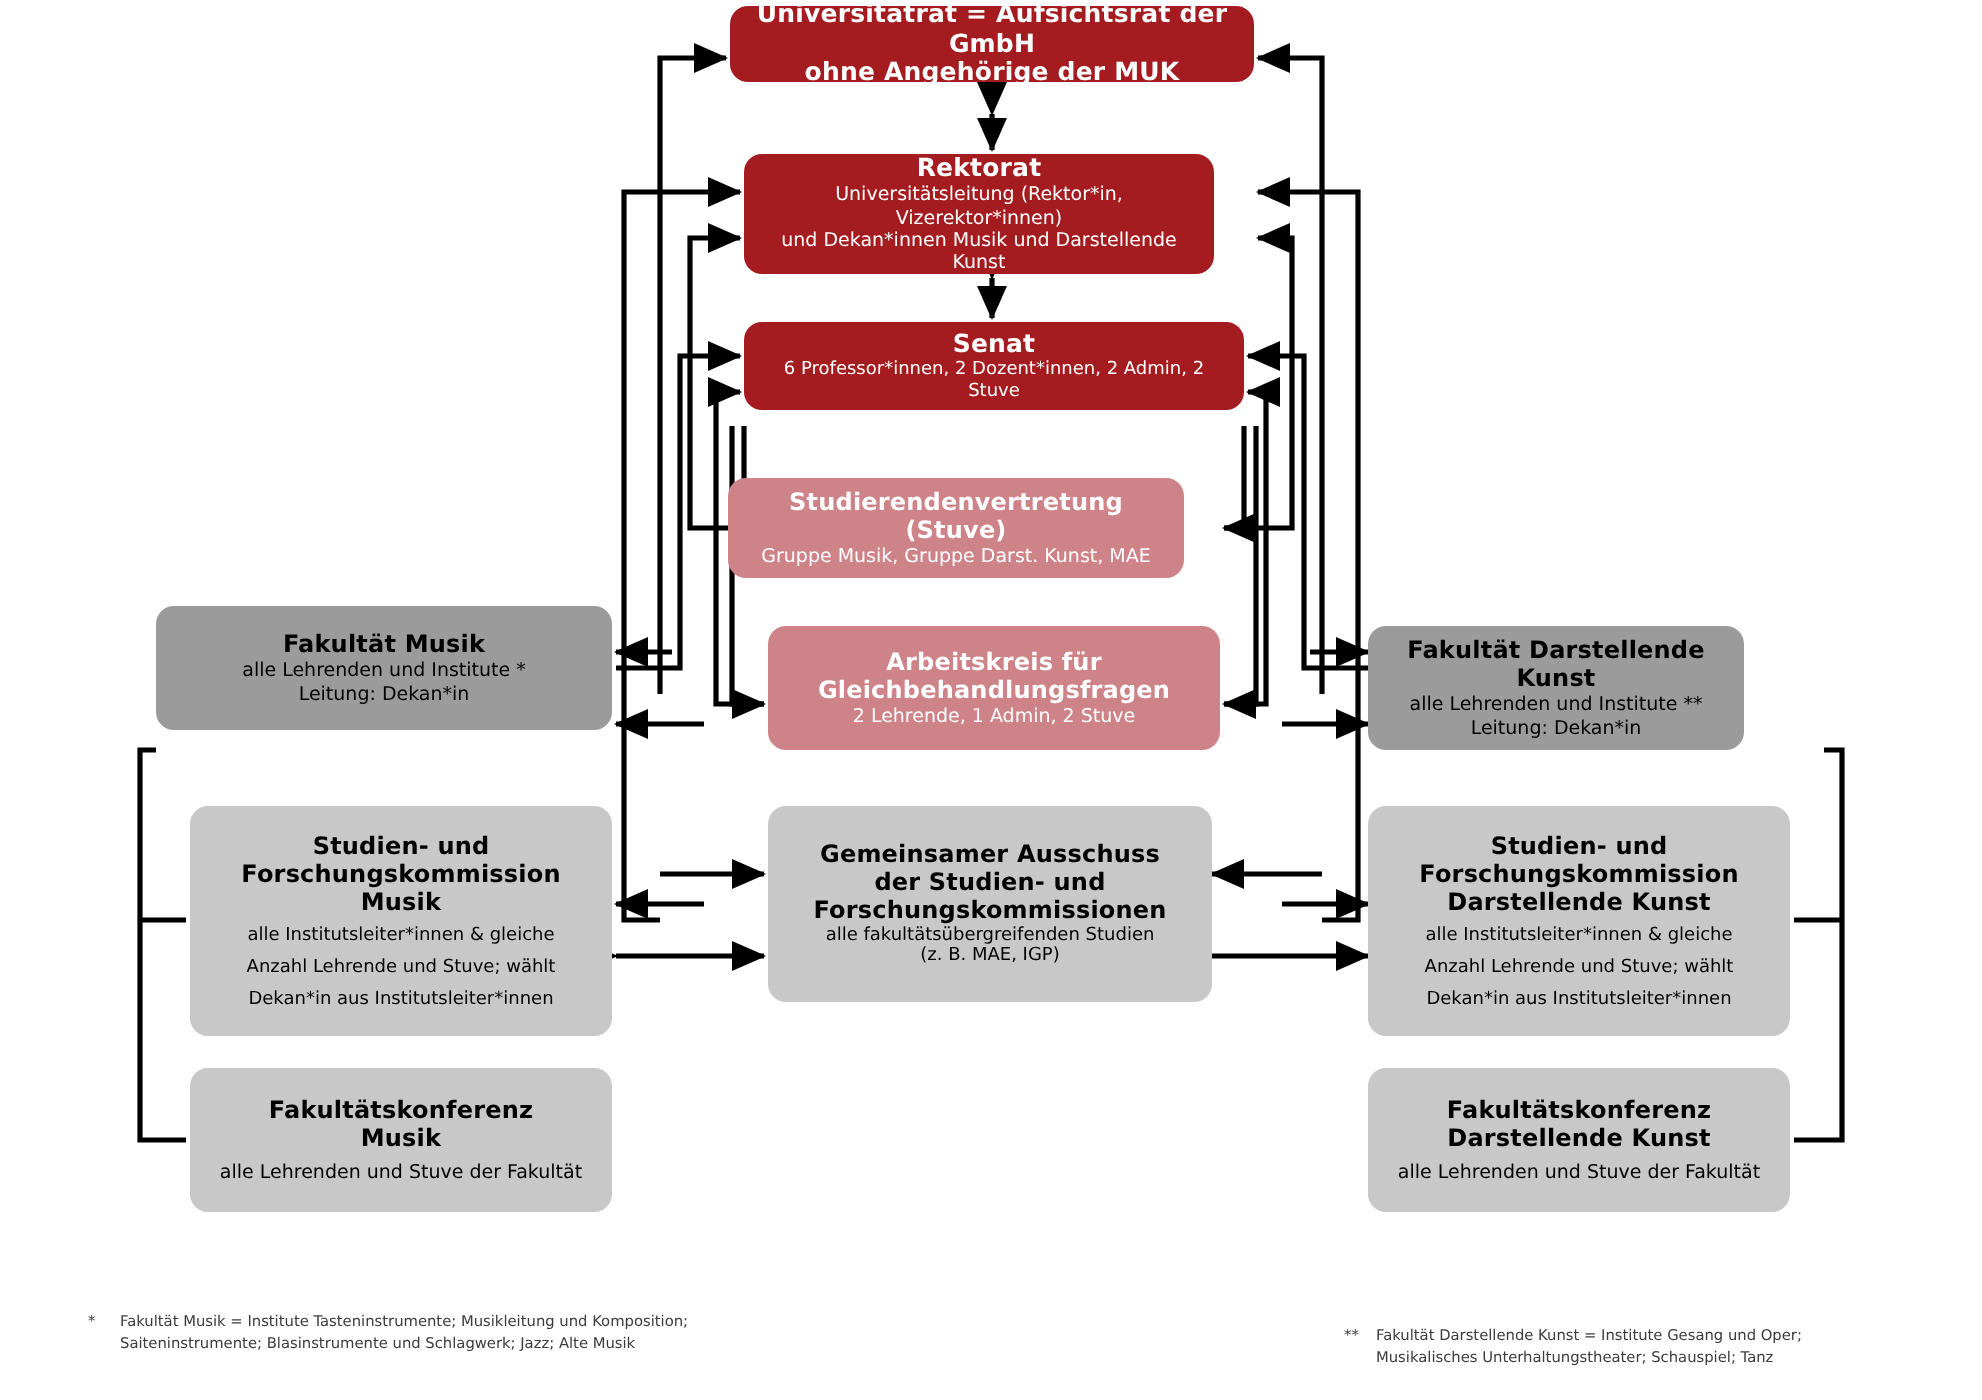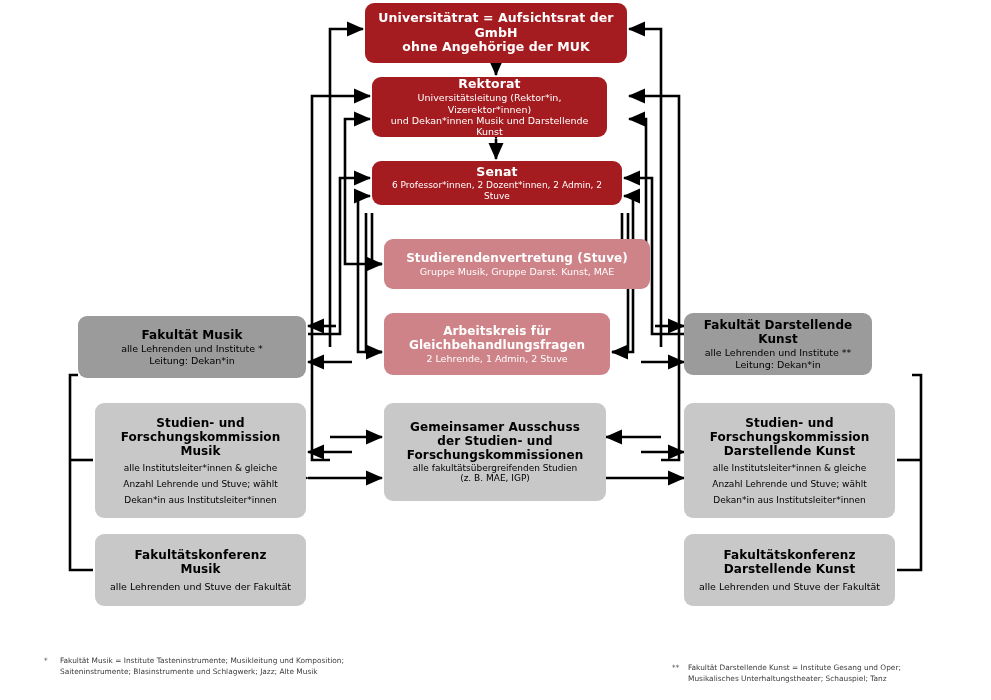--- a/index.html
+++ b/index.html
@@ -37,40 +37,40 @@
   }
   .node .sub { font-weight: normal; }
 
   
   .v-red   { background: #a51c20; color: #ffffff; }
   .v-pink  { background: #ce8388; color: #ffffff; }
   .v-gray  { background: #9b9b9b; color: #000000; }
   .v-lgray { background: #c8c8c8; color: #000000; }
 
   
-  #n-unirat     { left:365px; top:3px;   width:262px; height:60px; }
+  #n-unirat     { left:365px; top:3px;   width:262px; height:38px; }
   #n-unirat .title { font-size: 12.5px; }
 
   #n-rektorat   { left:372px; top:77px;  width:235px; height:60px; }
   #n-rektorat .title { font-size: 12.5px; margin-bottom: 1px; }
   #n-rektorat .sub   { font-size: 9.5px; }
 
   #n-senat      { left:372px; top:161px; width:250px; height:44px; }
   #n-senat .title { font-size: 12.5px; margin-bottom: 1px; }
   #n-senat .sub   { font-size: 9px; }
 
-  #n-stuve      { left:384px; top:239px; width:266px; height:50px; }
+  #n-stuve      { left:364px; top:239px; width:228px; height:50px; }
   #n-stuve .title { font-size: 12px; margin-bottom: 1px; }
   #n-stuve .sub   { font-size: 9.5px; }
 
   #n-akgbf      { left:384px; top:313px; width:226px; height:62px; }
   #n-akgbf .title { font-size: 12px; }
   #n-akgbf .sub   { font-size: 9.5px; }
 
-  #n-fak-musik  { left:78px;  top:316px; width:228px; height:62px; }
+  #n-fak-musik  { left:78px;  top:303px; width:228px; height:62px; }
   #n-fak-musik .title { font-size: 12px; margin-bottom: 1px; }
   #n-fak-musik .sub   { font-size: 9.5px; }
 
   #n-fak-dk     { left:684px; top:313px; width:188px; height:62px; }
   #n-fak-dk .title { font-size: 12px; margin-bottom: 1px; }
   #n-fak-dk .sub   { font-size: 9.5px; }
 
   #n-sfk-musik  { left:95px;  top:403px; width:211px; height:115px; }
   #n-sfk-musik .title { font-size: 12px; }
   #n-sfk-musik .sub   { font-size: 9px; margin-top: 5px; }

